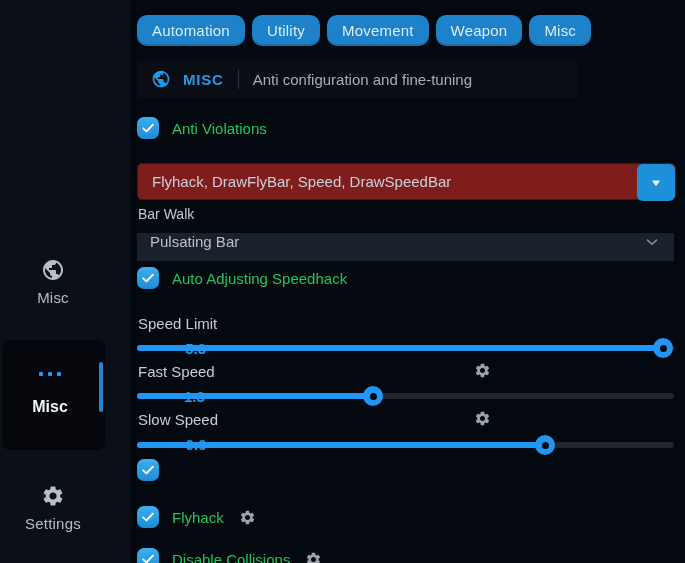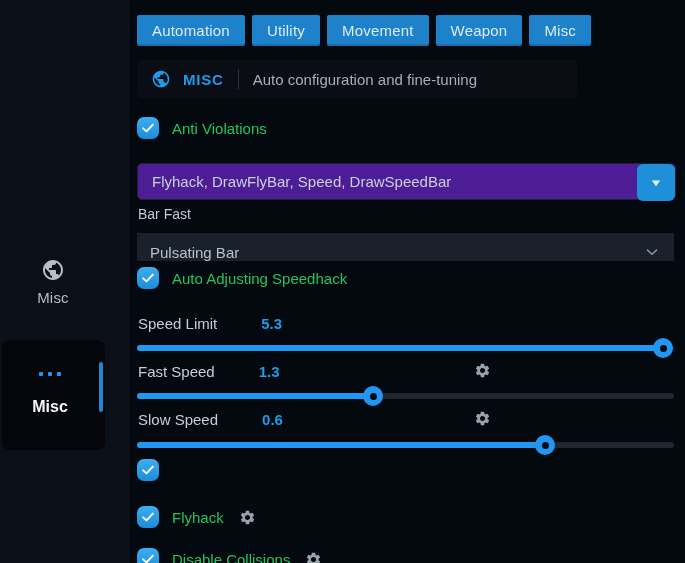--- a/index.html
+++ b/index.html
@@ -35,21 +35,21 @@
   .sel-label { position:absolute; top:58px; left:0; width:96px; text-align:center;
     color:#f2f6fa; font-weight:700; font-size:16px; }
   .sel-bar { position:absolute; right:2px; top:22px; width:4px; height:50px;
     border-radius:2px; background:#1e88d2; }
 
   
   .content { position:absolute; left:137px; top:0; width:539px; height:563px; }
 
   .tabs { position:absolute; top:15px; left:0; display:flex; gap:7px; }
   .tab {
-    height:31px; padding:0 15px; border:none; border-radius:2px;
+    height:31px; padding:0 15px; border:none; border-radius:10px;
     background:#1d82c9; color:#dcecfc; font-size:15px; letter-spacing:.2px;
     font-family:inherit; cursor:pointer; box-shadow:inset 0 -2px 0 rgba(0,0,0,.15);
   }
 
   .header {
     position:absolute; top:60px; left:0; width:440px; height:38px;
     background:#0a0d13; border-radius:4px;
     display:flex; align-items:center; padding-left:14px;
   }
   .header .hicon { color:#1e9be9; display:flex; }
@@ -61,41 +61,41 @@
   .checkbox {
     width:22px; height:22px; border-radius:7px; flex:0 0 auto;
     background:linear-gradient(180deg,#3eaef2,#1b8cd8);
     display:flex; align-items:center; justify-content:center; cursor:pointer;
   }
   .check-label { font-size:15px; color:#22c55e; }
   .row-gear { color:#9aa2ab; display:flex; margin-left:2px; cursor:pointer; }
 
   .field {
     position:absolute; top:163px; left:0; width:539px; height:37px;
-    background:#4c1d95; border:1px solid #1d242e; border-radius:5px;
+    background:#7f1d1d; border:1px solid #1d242e; border-radius:5px;
     display:flex; align-items:center; padding-left:14px;
   }
   .field-text { font-size:15px; color:#c9d1d9; }
   .field-btn {
     position:absolute; right:0; top:0; width:38px; height:37px;
     background:#1e8fd9; border:none; border-radius:6px;
     display:flex; align-items:center; justify-content:center; cursor:pointer;
   }
 
   .small-label { position:absolute; left:1px; font-size:14px; color:#c3cad2; }
 
   .select {
     position:absolute; top:233px; left:0; width:537px; height:28px;
     background:#1a212b; border-radius:0;
-    display:flex; align-items:flex-end; padding:0 13px; cursor:pointer;
+    display:flex; align-items:flex-start; padding:0 13px; cursor:pointer;
   }
   .select-text { font-size:15px; color:#b9c1c9; flex:1; }
   .select .chev { color:#8a929b; display:flex; }
 
-  .slider-head { position:absolute; left:1px; display:flex; align-items:center; gap:8px; }
+  .slider-head { position:absolute; left:1px; display:flex; align-items:center; gap:8px;flex-direction:column; }
   .sl-label { font-size:15px; color:#c6cdd5; }
   .sl-value { font-size:15px; font-weight:700; color:#1e9be9;margin-left:36px; }
   .head-gear { position:absolute; left:336px; top:-1px; color:#9aa2ab; cursor:pointer; display:flex; }
 
   .slider { position:absolute; left:0; width:537px; height:20px; cursor:pointer; }
   .track { position:absolute; top:7px; left:0; width:100%; height:6px; border-radius:3px; background:#22272f; }
   .fill  { position:absolute; top:0; left:0; height:6px; border-radius:3px; background:#2196f3; }
   .knob  { position:absolute; top:0; width:20px; height:20px; border-radius:50%; background:#2196f3;
            display:flex; align-items:center; justify-content:center; }
   .knob .hole { width:7px; height:7px; border-radius:50%; background:#070b11; }
@@ -152,41 +152,49 @@
     <div class="side-selected">
       <span class="sel-dots">
           <i></i>
           <i></i>
           <i></i>
         </span>
       <span class="sel-label">Misc</span>
       <span class="sel-bar"></span>
     </div>
 
+    <div class="side-item" style="top:484px">
+      <span class="sicon">
+        <svg width="24" height="24" viewBox="0 0 24 24">
+            <use href="#i-gear"></use>
+          </svg>
+      </span>
+      <span class="slabel">Settings</span>
+    </div>
   </aside>
 
   <main class="content">
 
     <div class="tabs">
       <button class="tab">Automation</button>
       <button class="tab">Utility</button>
       <button class="tab">Movement</button>
       <button class="tab">Weapon</button>
       <button class="tab">Misc</button>
     </div>
 
     <div class="header">
       <span class="hicon">
         <svg width="20" height="20" viewBox="0 0 24 24">
             <use href="#i-globe"></use>
           </svg>
       </span>
       <span class="htitle">MISC</span>
       <span class="hdiv"></span>
-      <span class="hsub">Auto configuration and fine-tuning</span>
+      <span class="hsub">Anti configuration and fine-tuning</span>
     </div>
 
     <div class="check-row" style="top:117px">
       <span class="checkbox">
         <svg width="18" height="18" viewBox="0 0 24 24">
             <use href="#i-check"></use>
           </svg>
       </span>
       <span class="check-label">Anti Violations</span>
     </div>
@@ -195,21 +203,21 @@
       <span class="field-text">Flyhack, DrawFlyBar, Speed, DrawSpeedBar</span>
       <button class="field-btn">
         <span style="display:flex">
           <svg width="20" height="20" viewBox="0 0 24 24">
               <use href="#i-tri-down"></use>
             </svg>
         </span>
       </button>
     </div>
 
-    <div class="small-label" style="top:206px">Bar Fast</div>
+    <div class="small-label" style="top:206px">Bar Walk</div>
 
     <div class="select">
       <span class="select-text">Pulsating Bar</span>
       <span class="chev">
         <svg width="18" height="18" viewBox="0 0 24 24">
             <use href="#i-chevron"></use>
           </svg>
       </span>
     </div>
 

